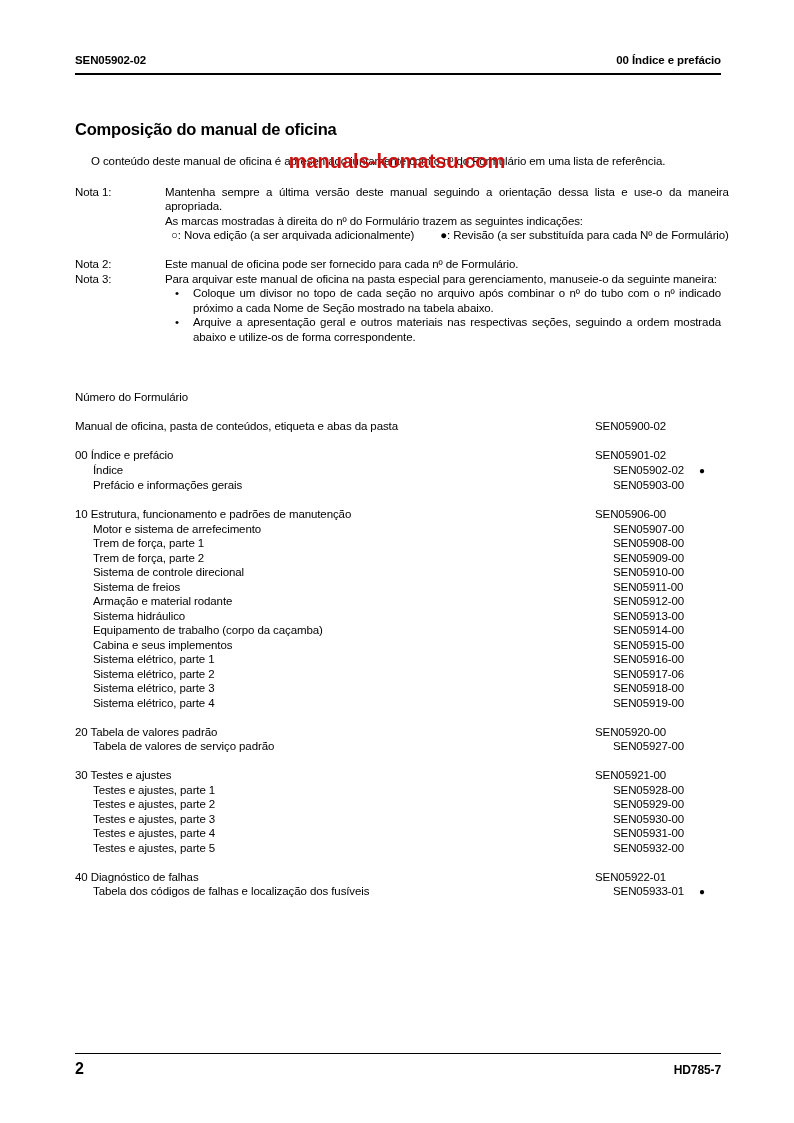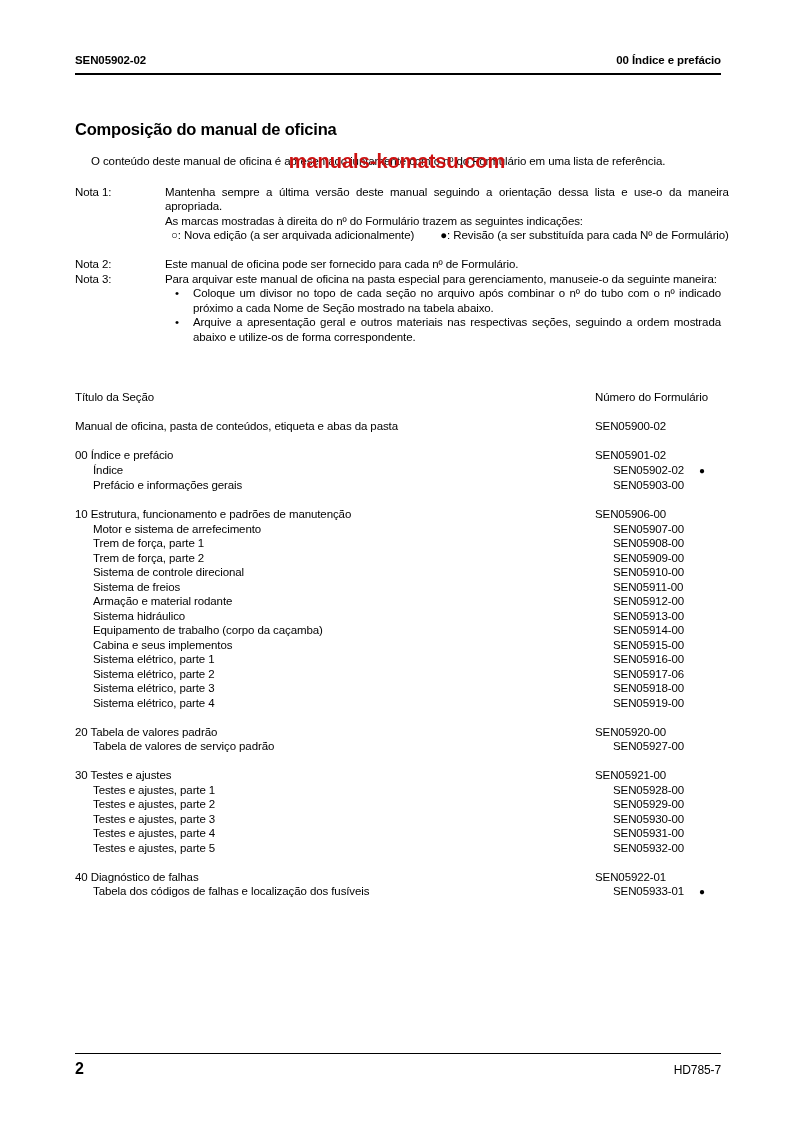--- a/index.html
+++ b/index.html
@@ -107,21 +107,21 @@
     display: flex;
     justify-content: space-between;
     align-items: baseline;
   }
   .footer .page-num {
     font-size: 16px;
     font-weight: bold;
   }
   .footer .model {
     font-size: 12px;
-    font-weight: normal;
+    font-weight: bold;
   }
 </style>
 </head>
 <body>
 
 <div class="page">
 
   <div class="header">
     <span>SEN05902-02</span>
     <span>00 Índice e prefácio</span>
@@ -164,21 +164,20 @@
         </div>
         <div class="bullet-item">
           <span class="bullet">•</span>
           <span class="bullet-text">Arquive a apresentação geral e outros materiais nas respectivas seções, seguindo a ordem mostrada abaixo e utilize-os de forma correspondente.</span>
         </div>
       </div>
     </div>
 
     <div class="toc">
       <div class="toc-header">
-        <span class="rt">Título da Seção</span>
         <span class="rn">Número do Formulário</span>
       </div>
       <div id="toc-body">
           <div class="toc-group">
             <div class="toc-row">
               <span class="rt">Manual de oficina, pasta de conteúdos, etiqueta e abas da pasta</span>
               <span class="rn">SEN05900-02</span>
             </div>
           </div>
           <div class="toc-group">

